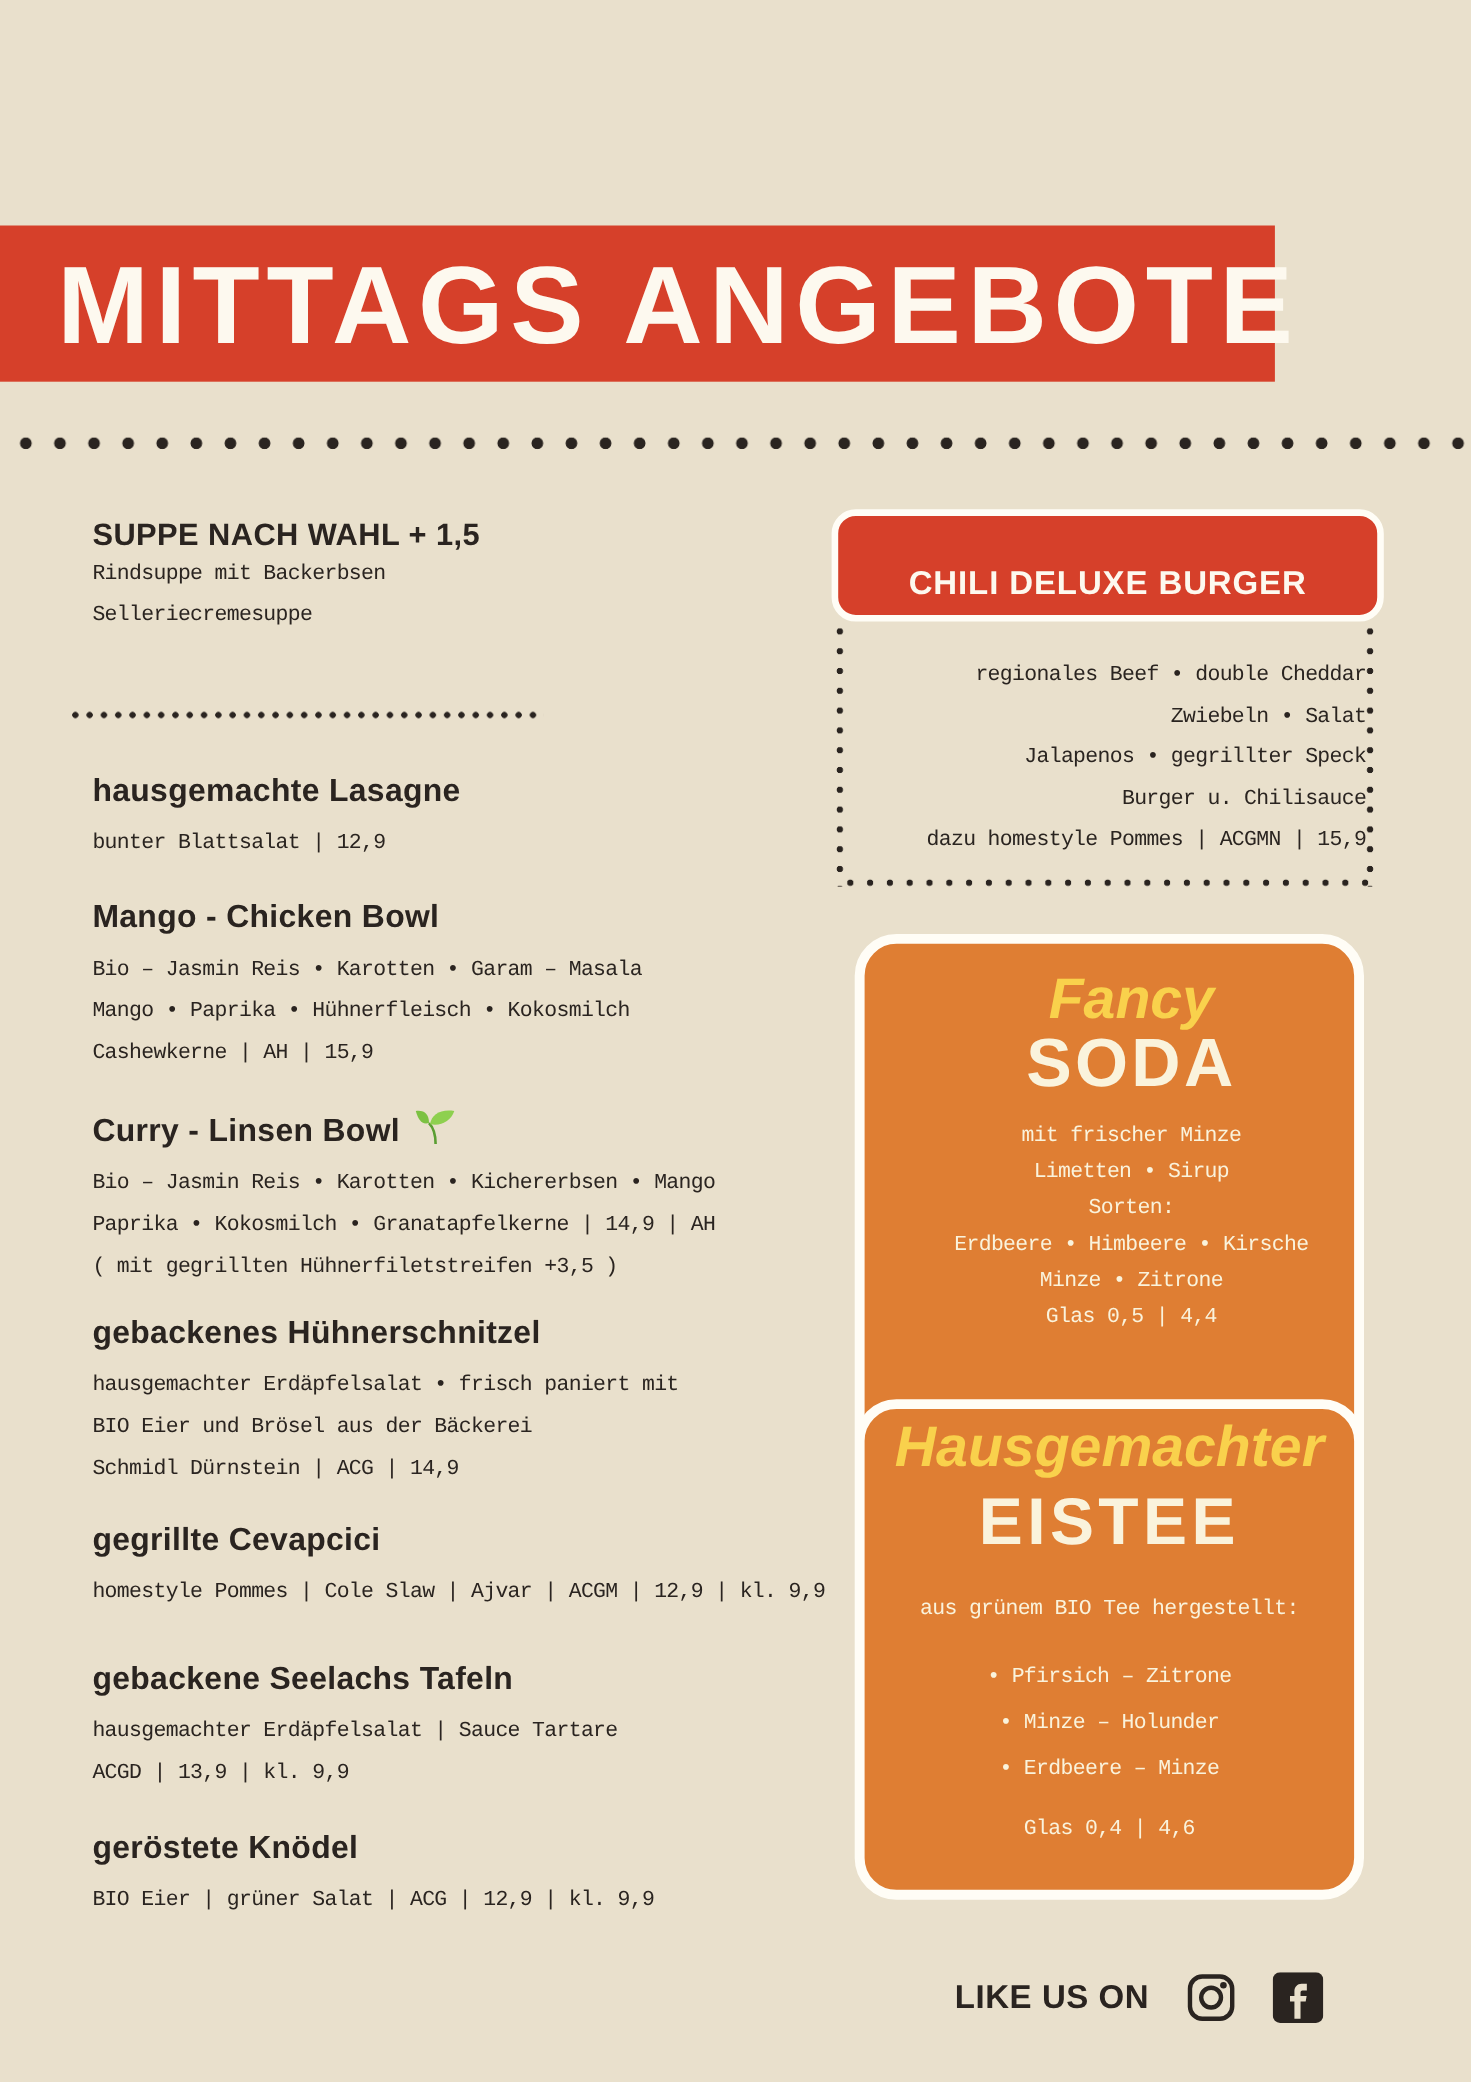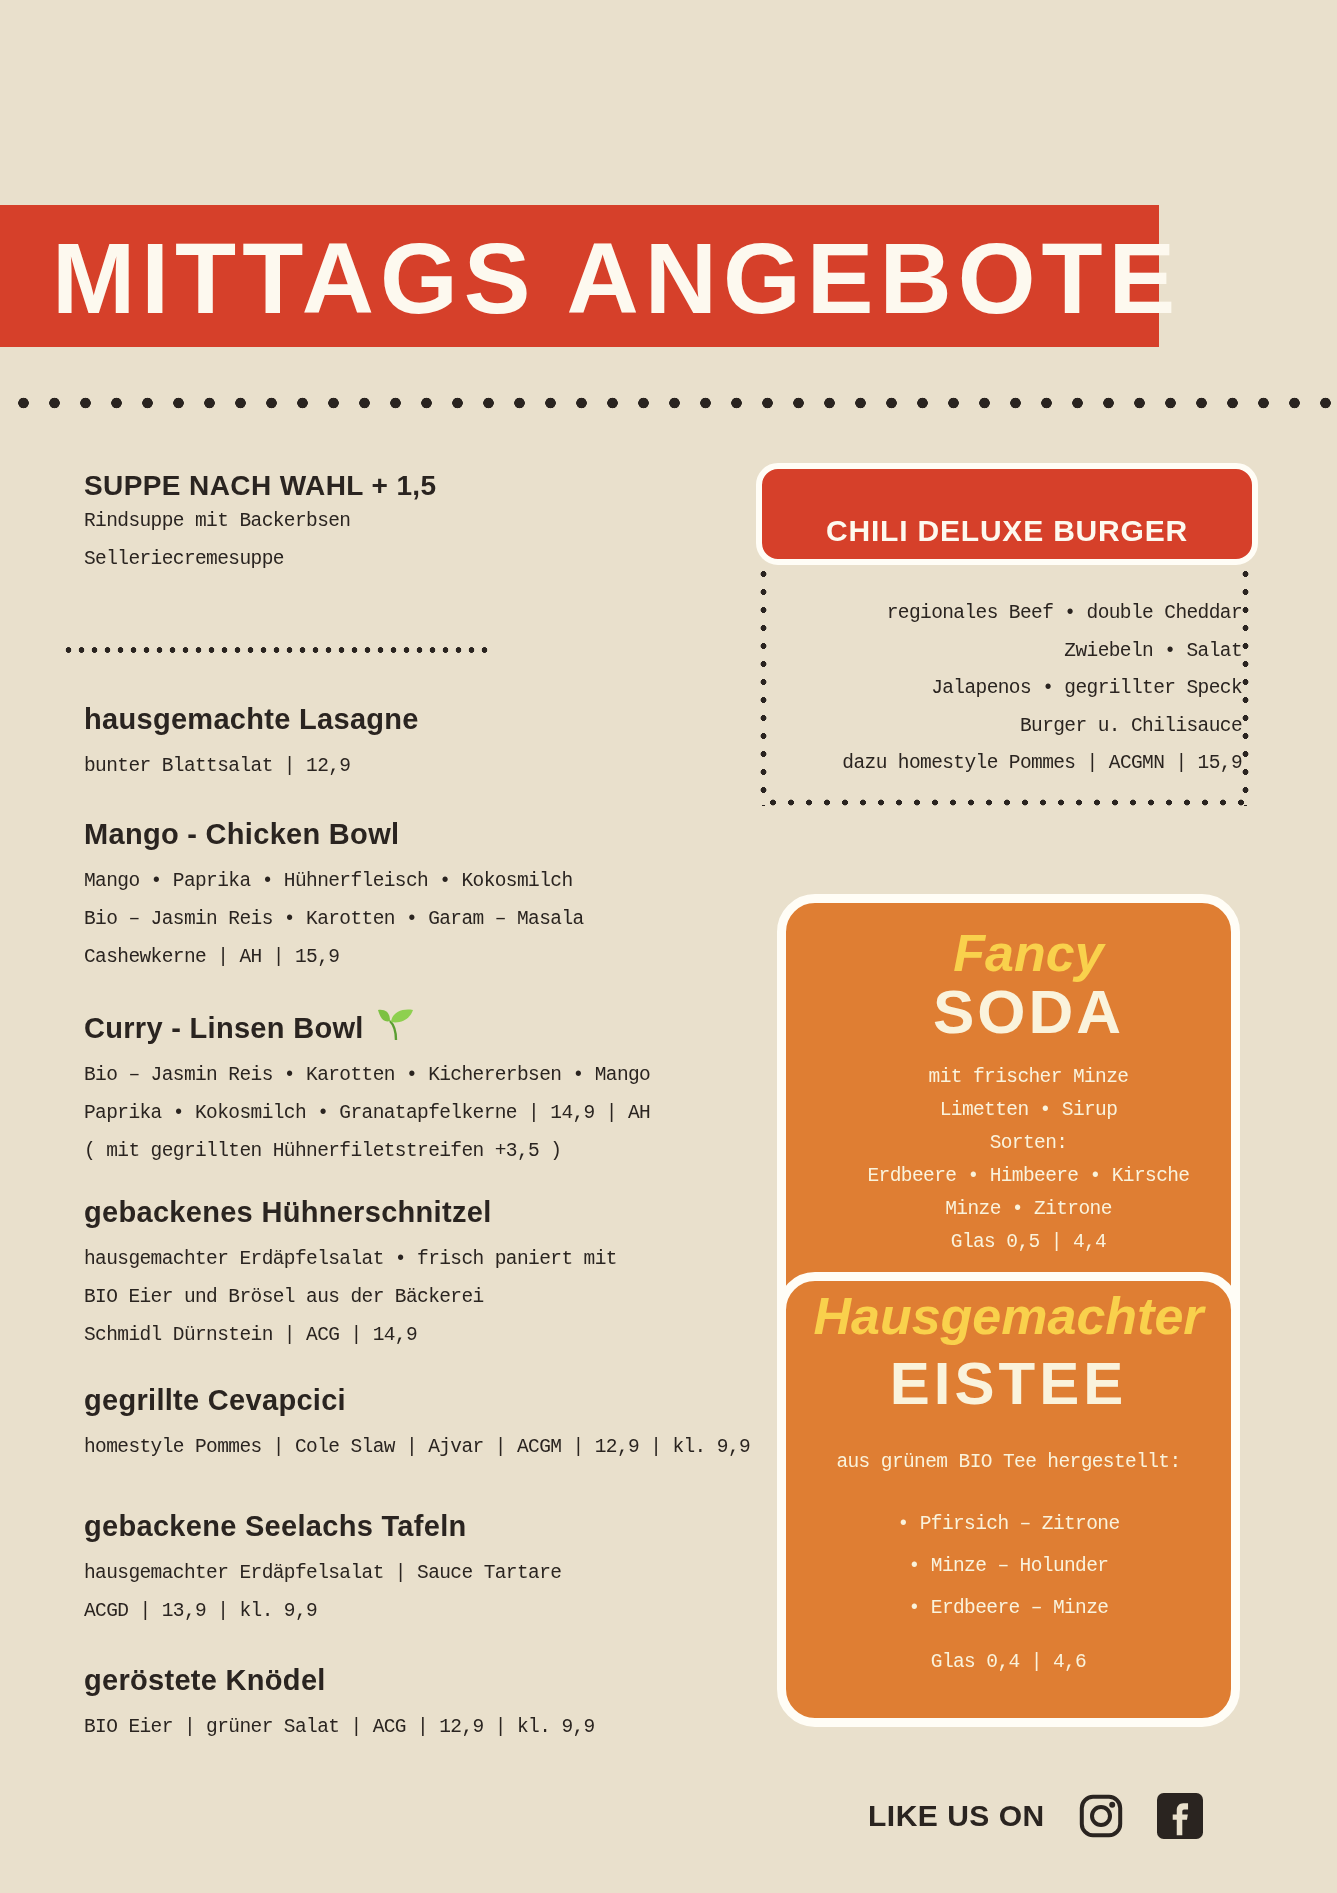--- a/index.html
+++ b/index.html
@@ -55,21 +55,21 @@
   .bdots-v.right{right:0;}
   .bdots-h{position:absolute;height:7px;left:0;right:0;bottom:0;
     background-image:radial-gradient(circle,var(--dark) 2.7px,transparent 3.2px);
     background-size:18px 7px;background-repeat:repeat-x;background-position:4px 0;}
   .burger-lines{position:absolute;left:7px;right:7px;top:30px;text-align:right;}
   .burger-lines .tw{line-height:37.5px;}
   .orange-box{
     position:absolute;left:777px;width:463px;background:var(--orange);
     border:9px solid #fffdf6;border-radius:38px;text-align:center;color:var(--cream);
   }
-  .soda-box{top:894px;height:496px;padding-top:22px;padding-left:40px;}
+  .soda-box{top:849px;height:496px;padding-top:22px;padding-left:40px;}
   .tea-box{top:1272px;height:455px;}
   .script-word{font-style:italic;font-weight:bold;color:var(--yellow);}
   .soda-box .script-word{font-size:52px;line-height:56px;}
   .soda-box .big-word{font-size:62px;font-weight:bold;letter-spacing:3px;line-height:62px;color:var(--cream);}
   .soda-lines{margin-top:18px;}
   .soda-lines .tw{line-height:33px;letter-spacing:-.6px;}
   .tea-box .script-word{font-size:52px;line-height:70px;}
   .tea-box .big-word{font-size:60px;font-weight:bold;letter-spacing:4px;line-height:66px;color:var(--cream);}
   .tea-sub{margin-top:30px;}
   .tea-sub .tw{line-height:30px;}
@@ -110,22 +110,22 @@
     <div class="item-desc">
       <div class="tw">bunter Blattsalat  | 12,9</div>
     </div>
   </div>
 
   <div class="item" style="top:818px">
     <div class="item-title">
       <span>Mango - Chicken Bowl</span>
     </div>
     <div class="item-desc">
+      <div class="tw">Bio – Jasmin Reis • Karotten • Garam – Masala</div>
       <div class="tw">Mango • Paprika •  Hühnerfleisch • Kokosmilch</div>
-      <div class="tw">Bio – Jasmin Reis • Karotten • Garam – Masala</div>
       <div class="tw">Cashewkerne | AH | 15,9</div>
     </div>
   </div>
 
   <div class="item" style="top:1006px">
     <div class="item-title">
       <span>Curry - Linsen Bowl</span>
       <svg class="sprout" viewBox="0 0 40 36">
         <path d="M20 34 C20 26 19 20 14 15" stroke="#5a9e32" stroke-width="2.4" fill="none"></path>
         <path d="M14 15 C7 17 4 11 2 4 C10 3 14 7 14 15 Z" fill="#7cc142"></path>

